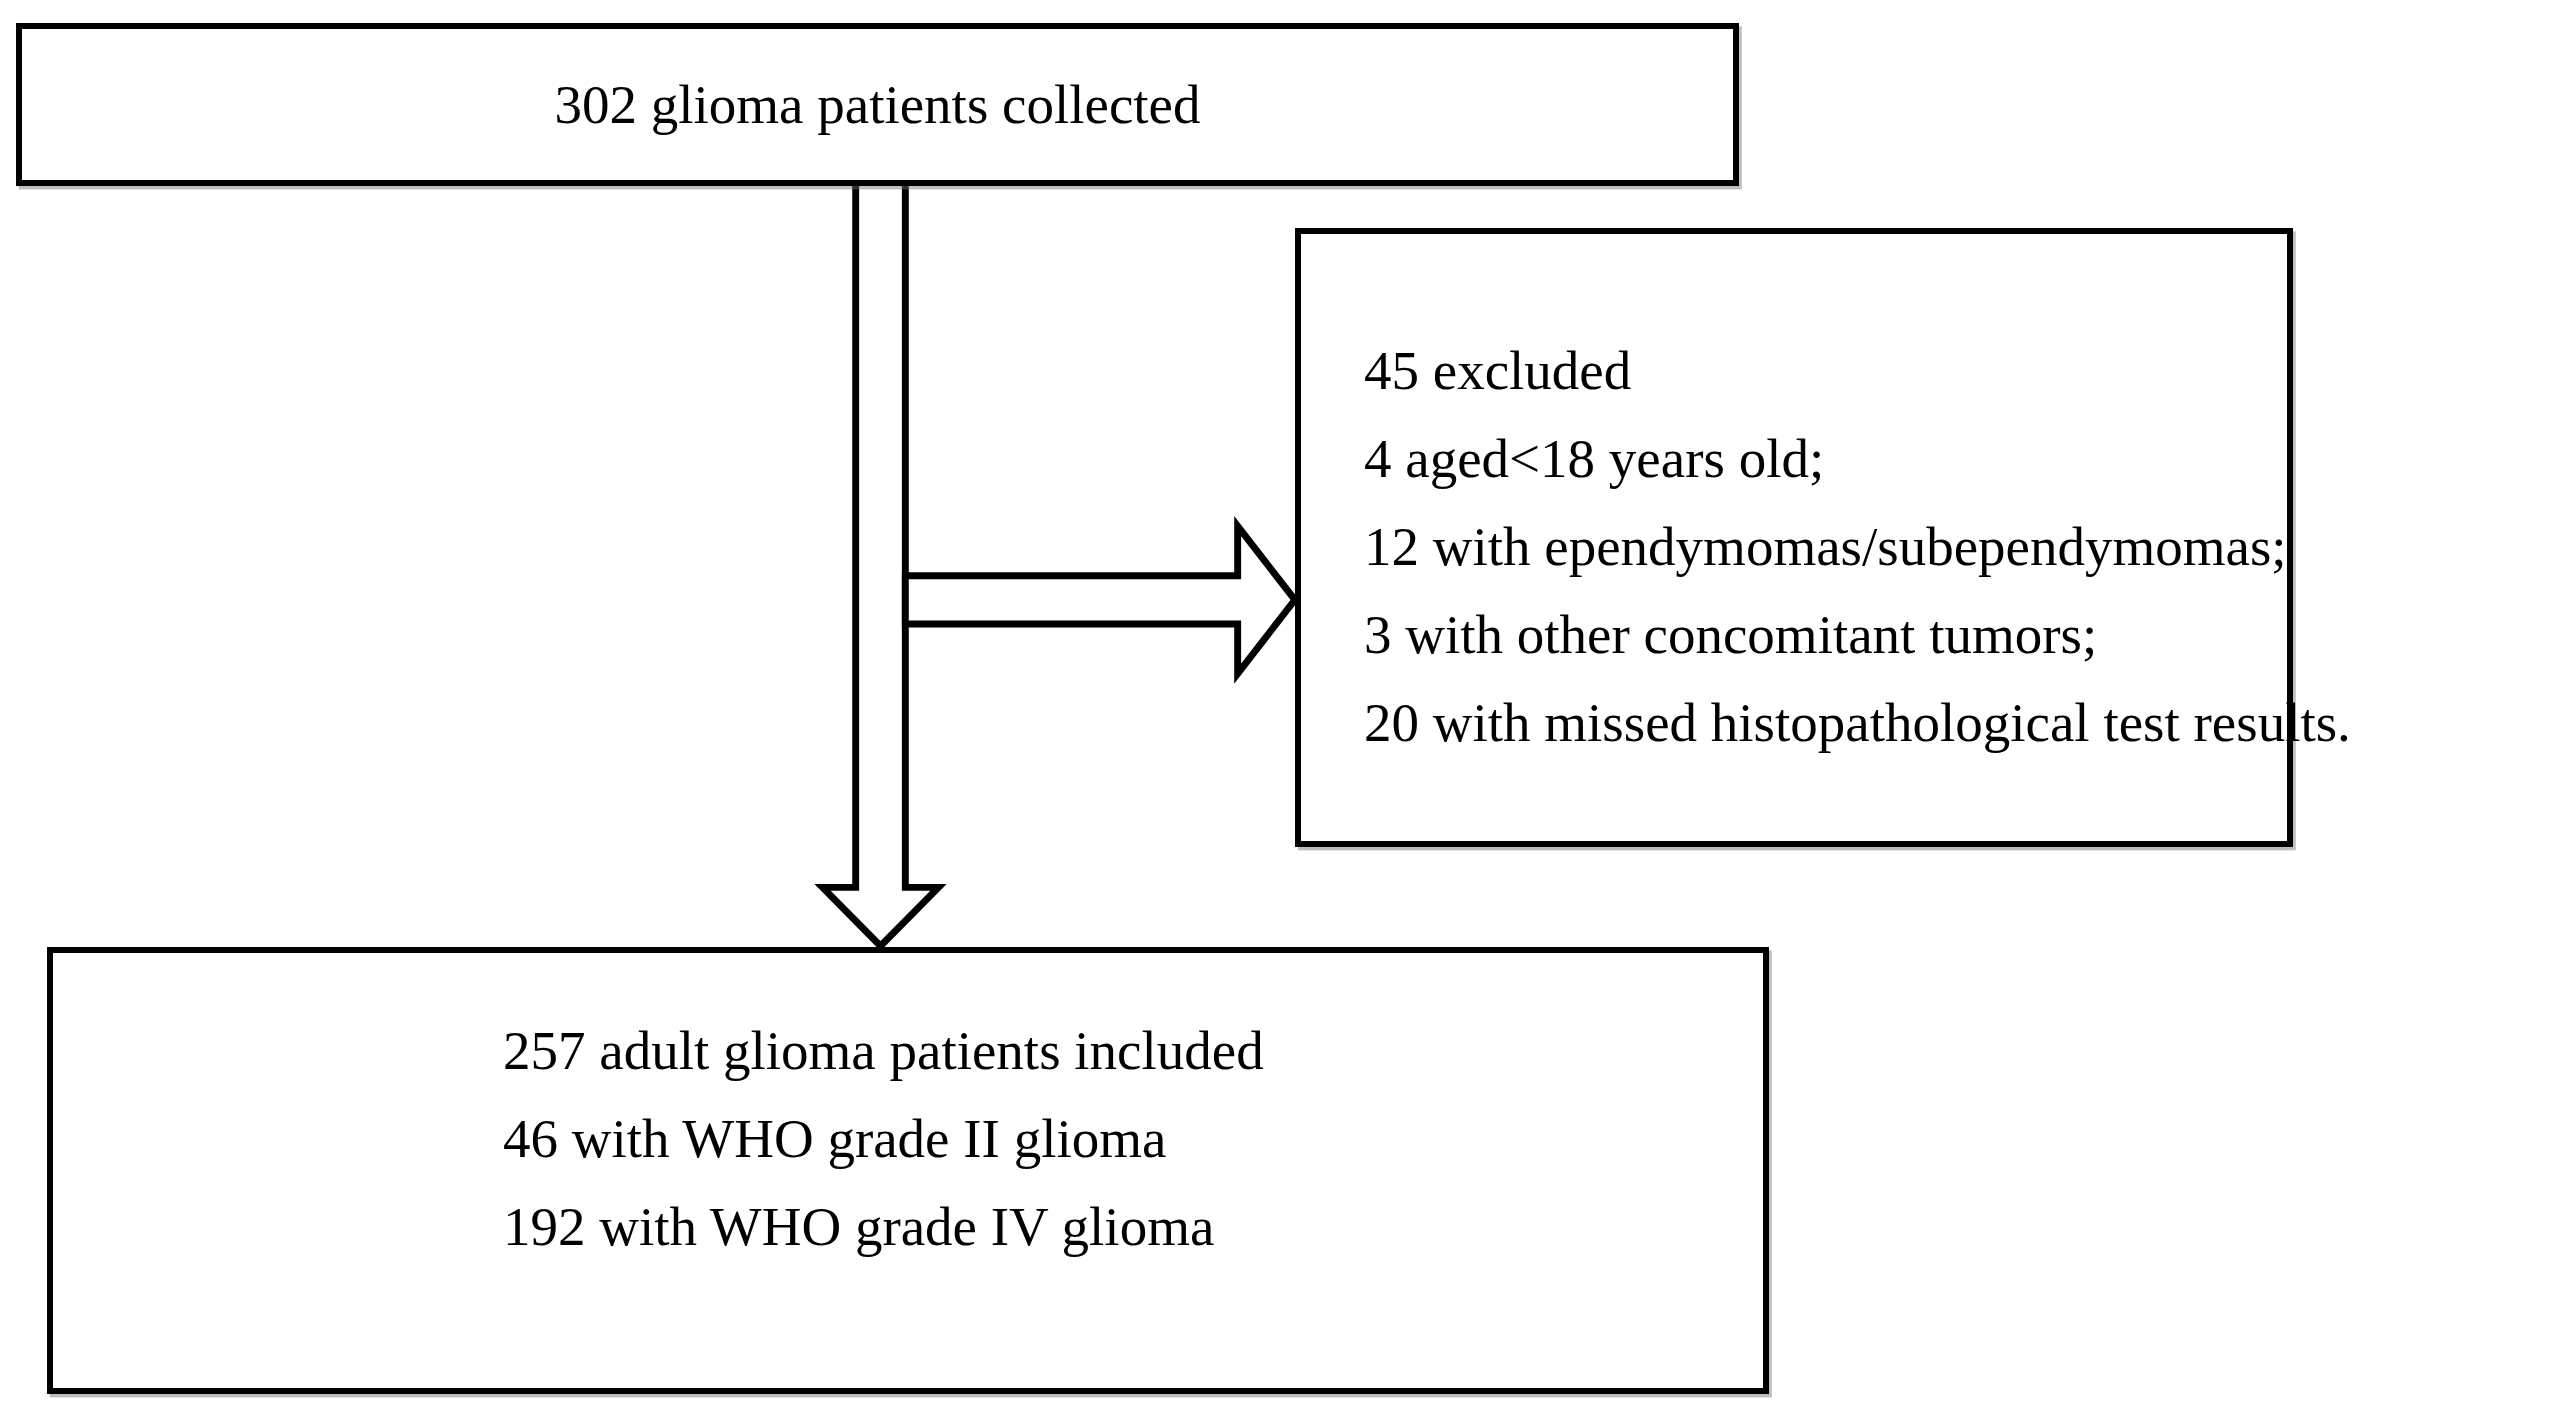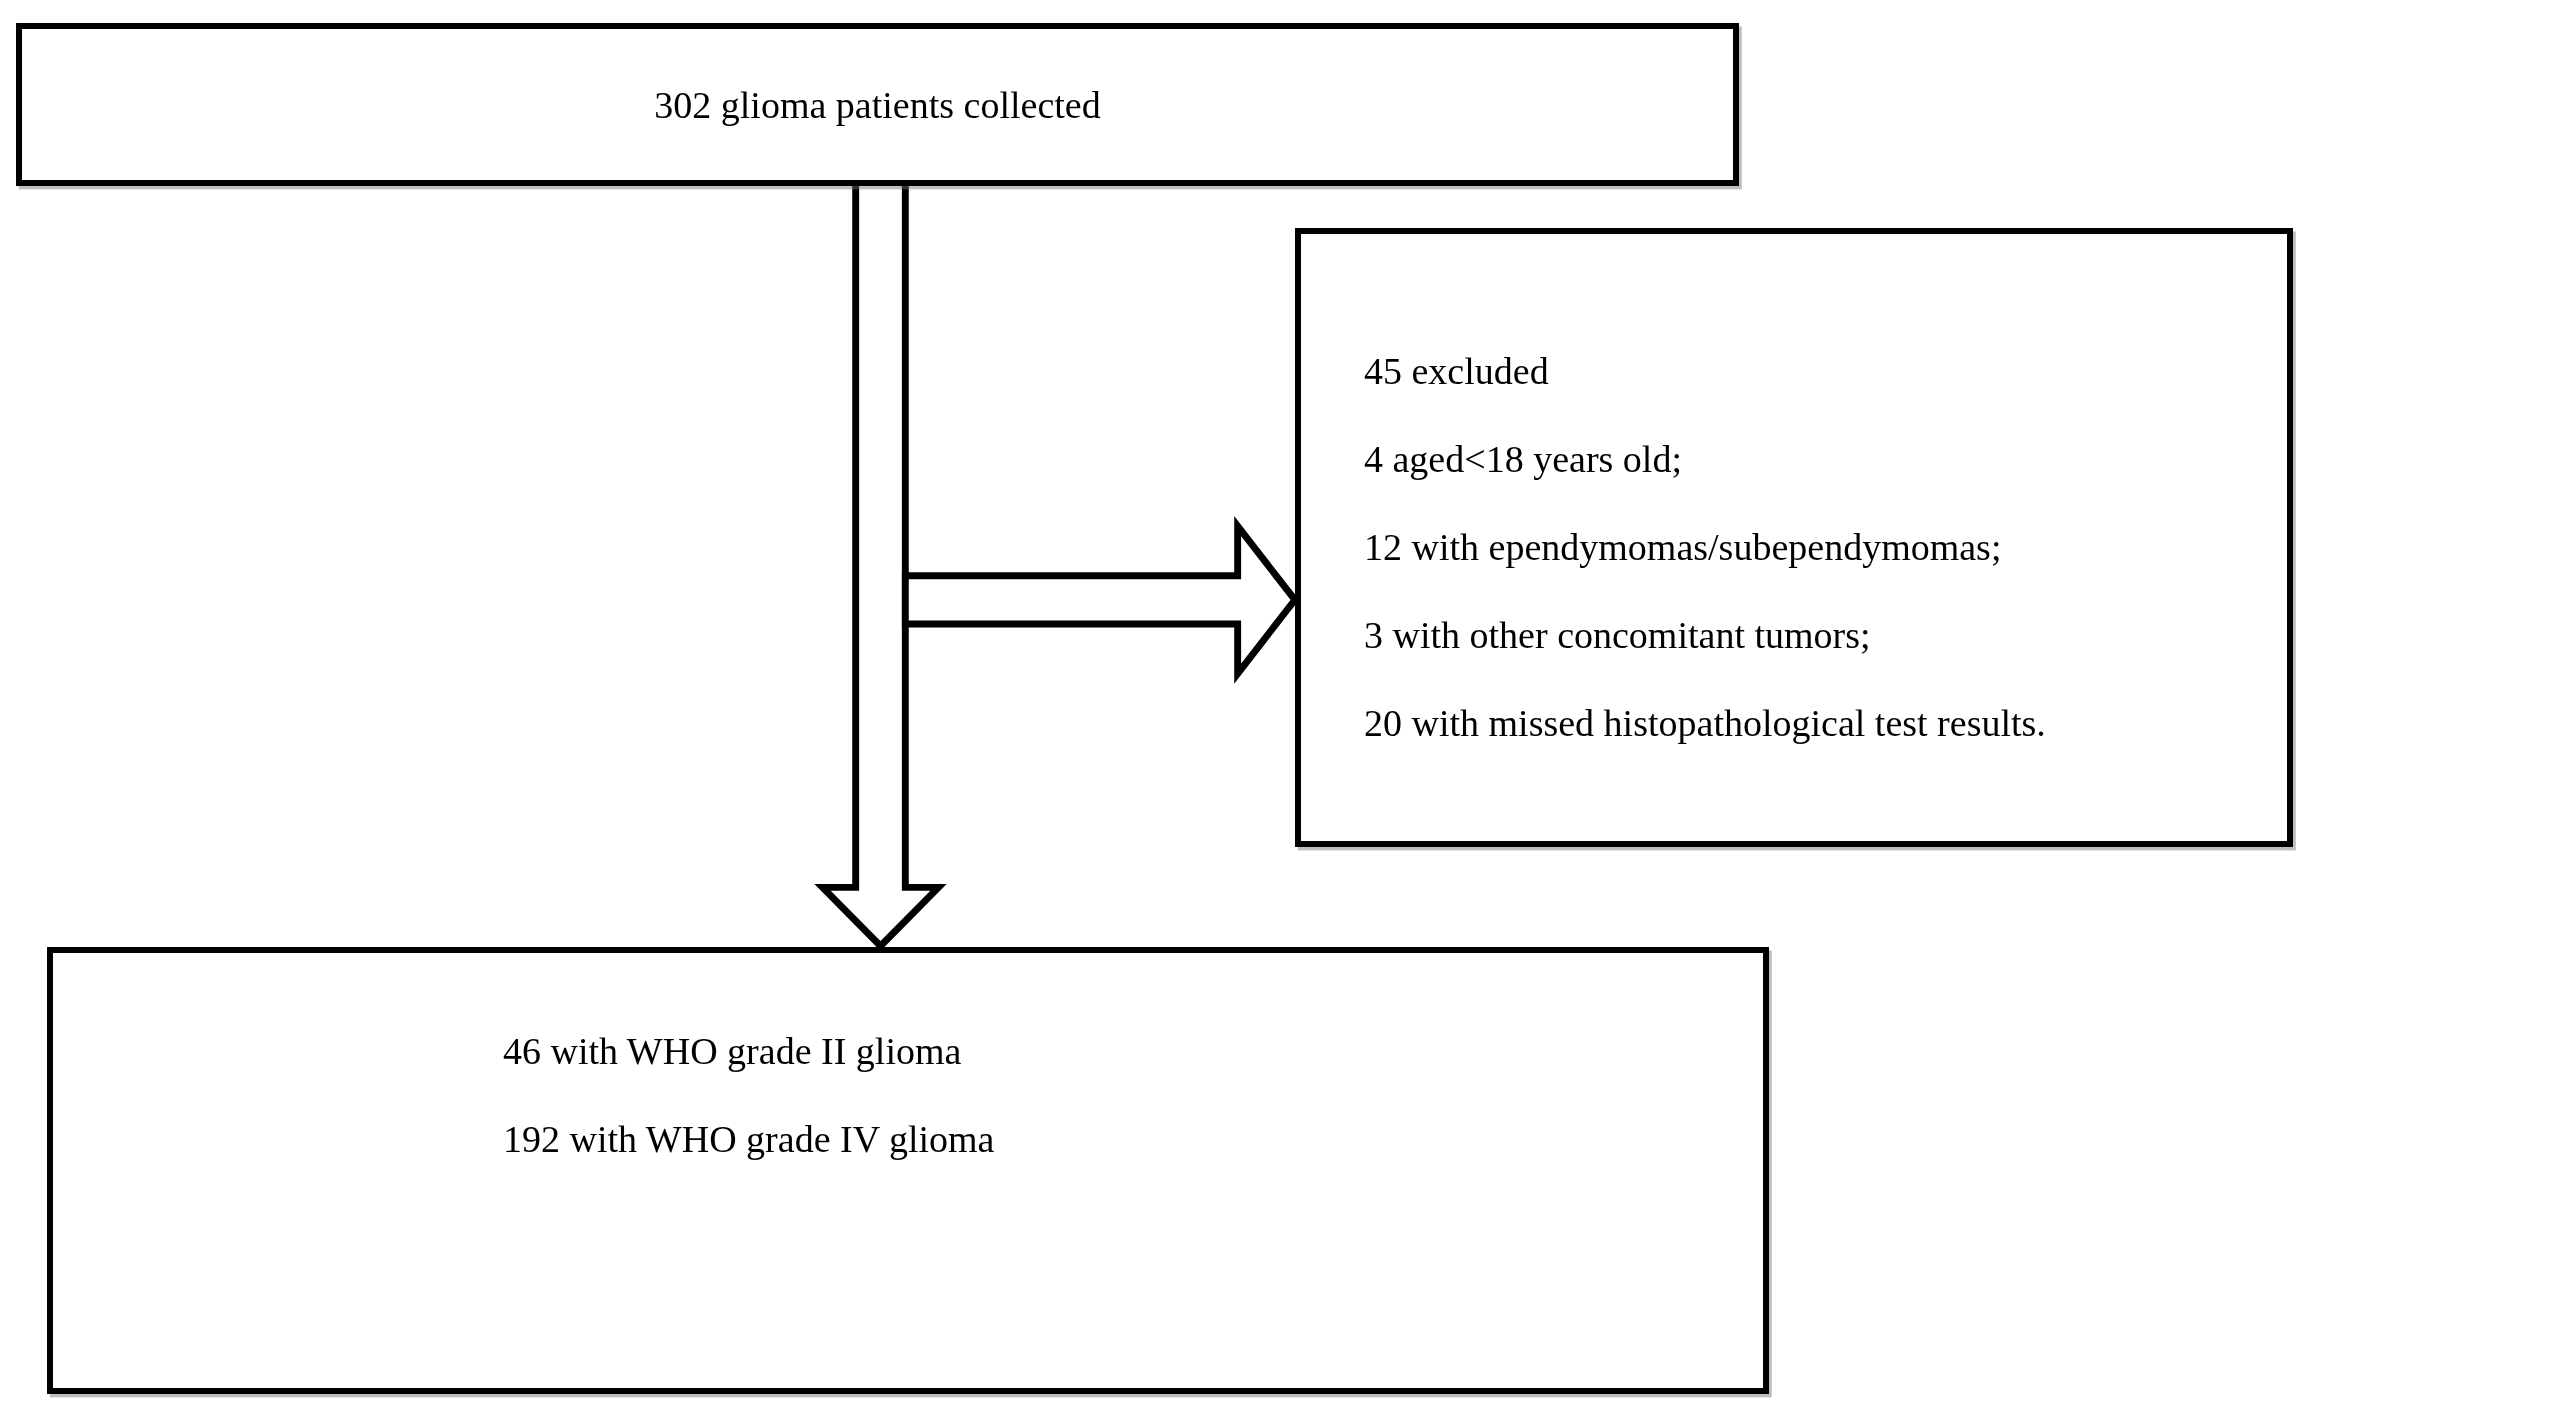--- a/index.html
+++ b/index.html
@@ -33,21 +33,21 @@
     left: 1295px; top: 228px;
     width: 998px; height: 619px;
     padding: 93px 13.8px 0 63px;
   }
   .box-included {
     left: 47px; top: 947px;
     width: 1722px; height: 447px;
     padding: 54px 13.8px 0 450px;
   }
   .line {
-    font-size: 38px;
+    font-size: 55px;
     line-height: 88px;
     white-space: nowrap;
   }
   .indent-excluded { }
   .indent-included { }
   #arrow-layer {
     position: absolute;
     left: 0; top: 0;
     width: 2576px; height: 1419px;
     z-index: 1;
@@ -71,18 +71,19 @@
 
   <div class="fbox box-excluded">
     <div class="line">45 excluded</div>
     <div class="line indent-excluded">4 aged&lt;18 years old;</div>
     <div class="line indent-excluded">12 with ependymomas/subependymomas;</div>
     <div class="line indent-excluded">3 with other concomitant tumors;</div>
     <div class="line indent-excluded">20 with missed histopathological test results.</div>
   </div>
 
   <div class="fbox box-included">
+    <div class="line">257 adult glioma patients included</div>
     <div class="line indent-included">46 with WHO grade II glioma</div>
     <div class="line indent-included">192 with WHO grade IV glioma</div>
   </div>
 
 </div>
 
 
 </body></html>

